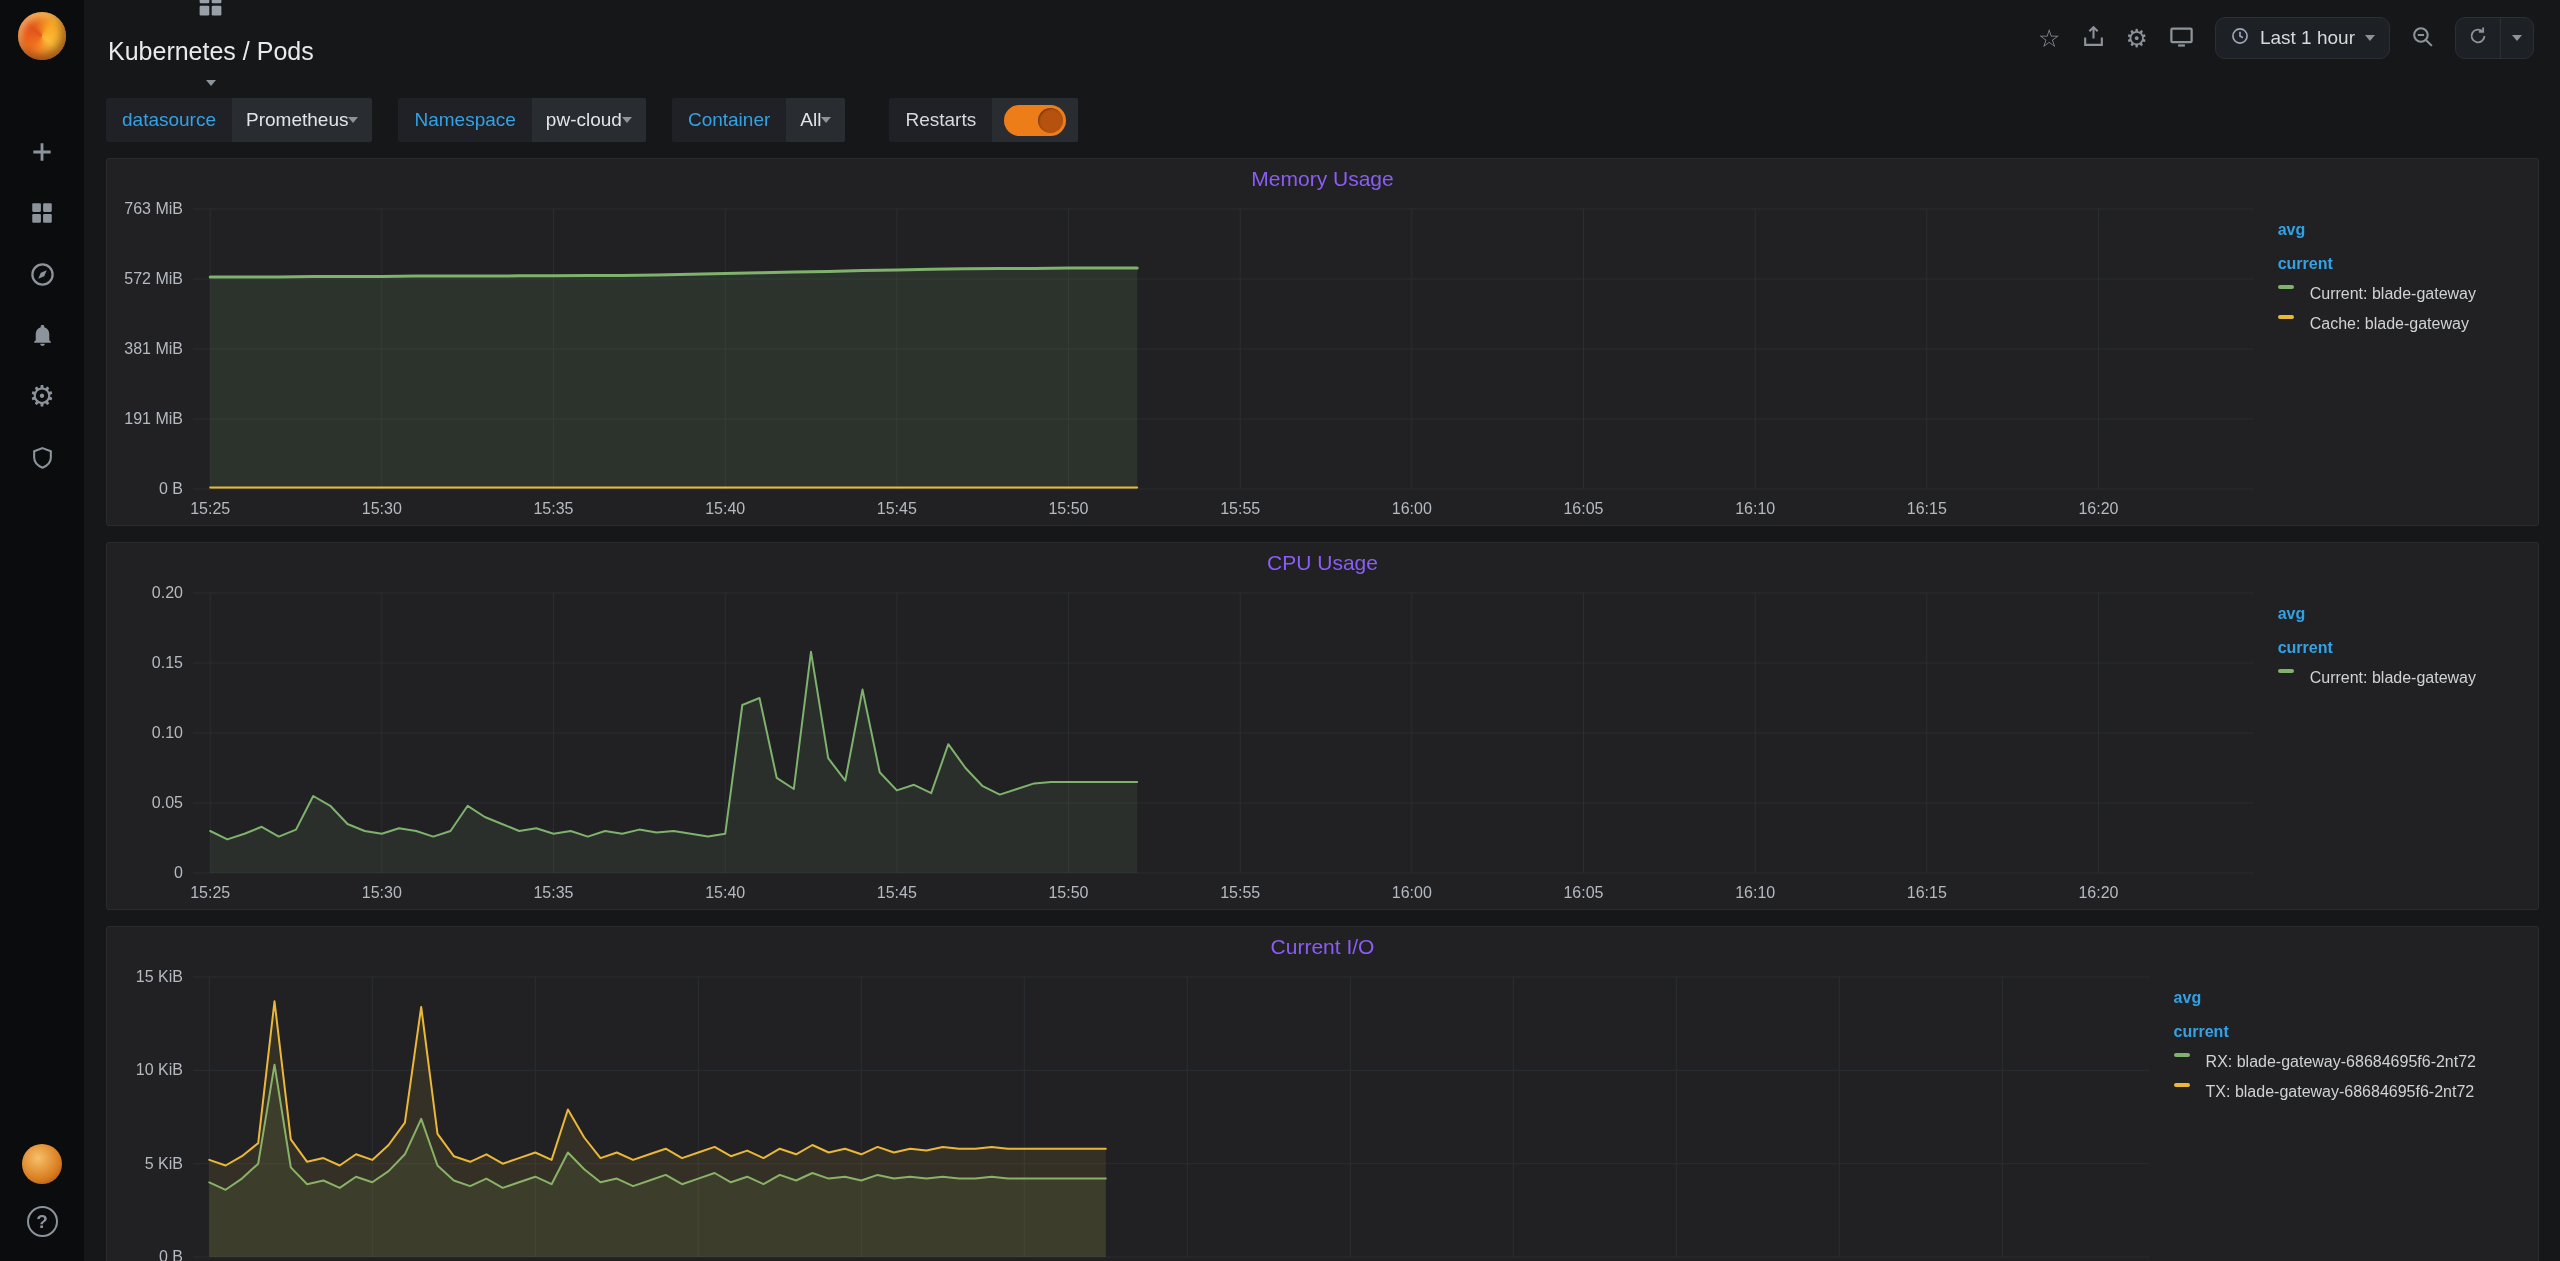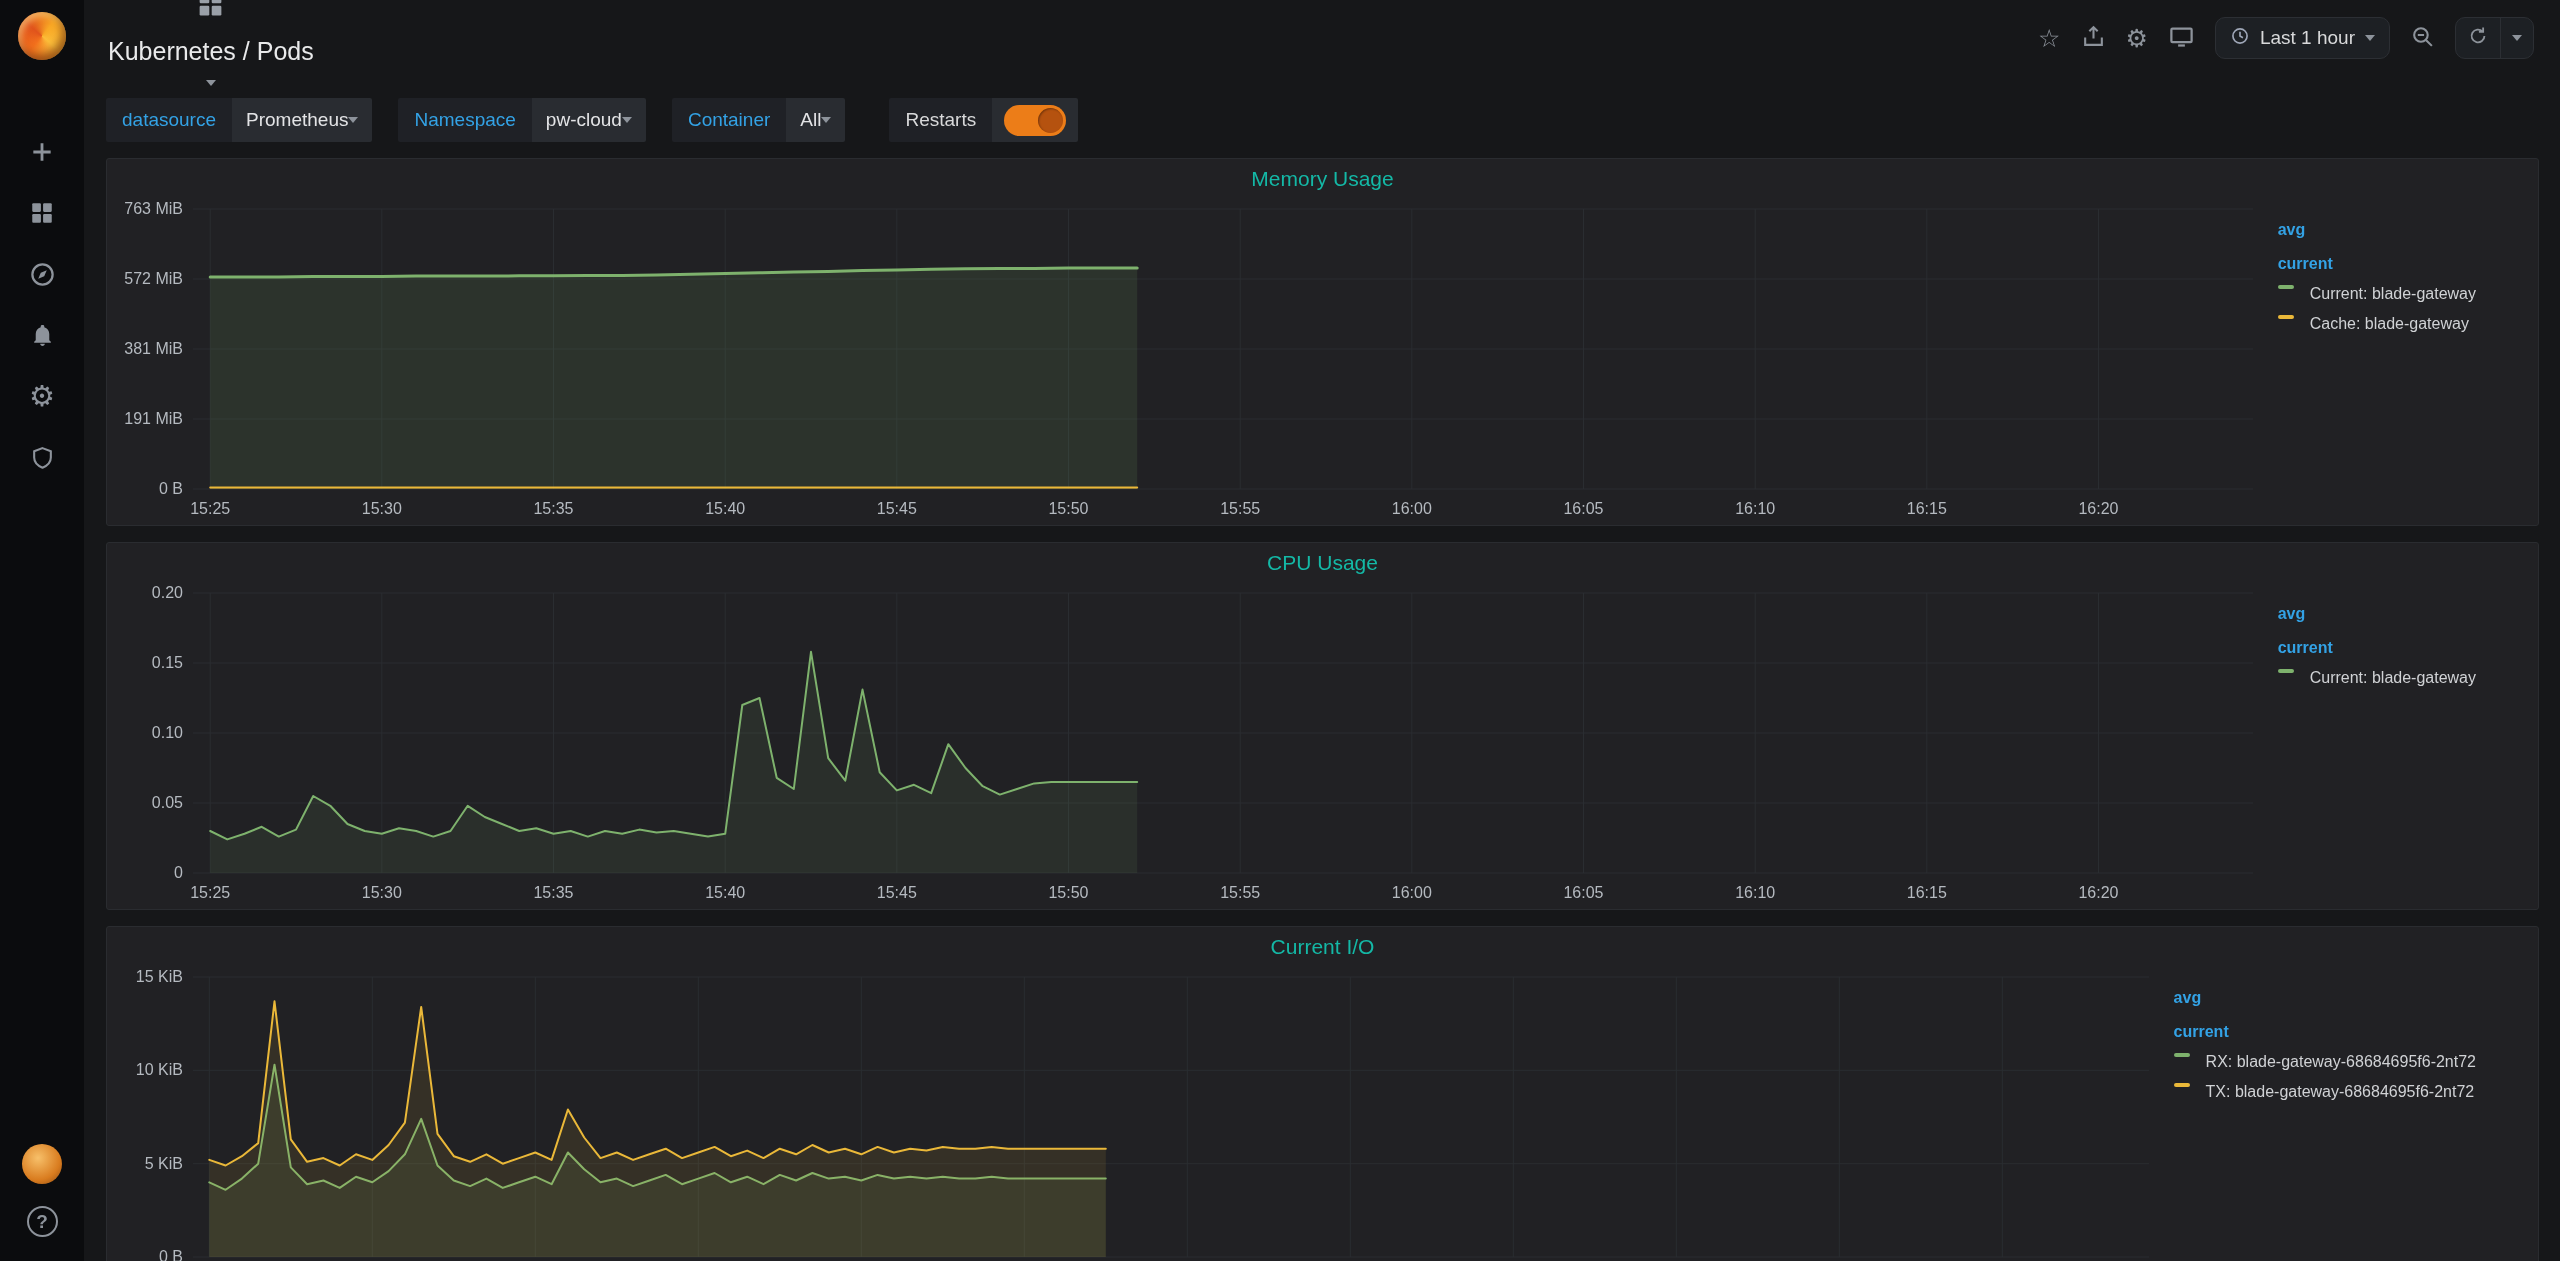--- a/index.html
+++ b/index.html
@@ -77,21 +77,21 @@
   }
   .toggle .knob {
     position:absolute; right:3px; top:3px; width:25px; height:25px; border-radius:50%;
     background:#b5520f; box-shadow:inset 1px 1px 2px rgba(0,0,0,.35);
   }
   
   .panels { padding:16px 21px 0 22px; display:flex; flex-direction:column; gap:16px; }
   .panel { background:#212124; border:1px solid #2a2c30; border-radius:3px; height:368px; }
   .p-title {
     height:40px; display:flex; align-items:center; justify-content:center;
-    font-size:21px; color:#14b8a6; font-weight:500; cursor:pointer;
+    font-size:21px; color:#8b5cf6; font-weight:500; cursor:pointer;
   }
   .p-body { display:flex; height:calc(100% - 40px); padding:0 6px; }
   .chart { flex:1; min-width:0; height:100%; }
   .chart svg { display:block; }
   .legend { padding:22px 56px 0 16px; font-size:16px; color:#d0d2d5; }
   .legend-links { display:flex; justify-content:flex-end; gap:16px; color:#33a2e5; font-weight:bold;flex-direction:column; }
   .legend-links span { cursor:pointer; }
   .legend-item { display:flex; align-items:flex-start; gap:16px; margin-top:12px; white-space:nowrap; cursor:pointer; }
   .legend-item:first-of-type { margin-top:16px; }
   .swatch { width:16px; height:4px; border-radius:2px; display:inline-block; }

